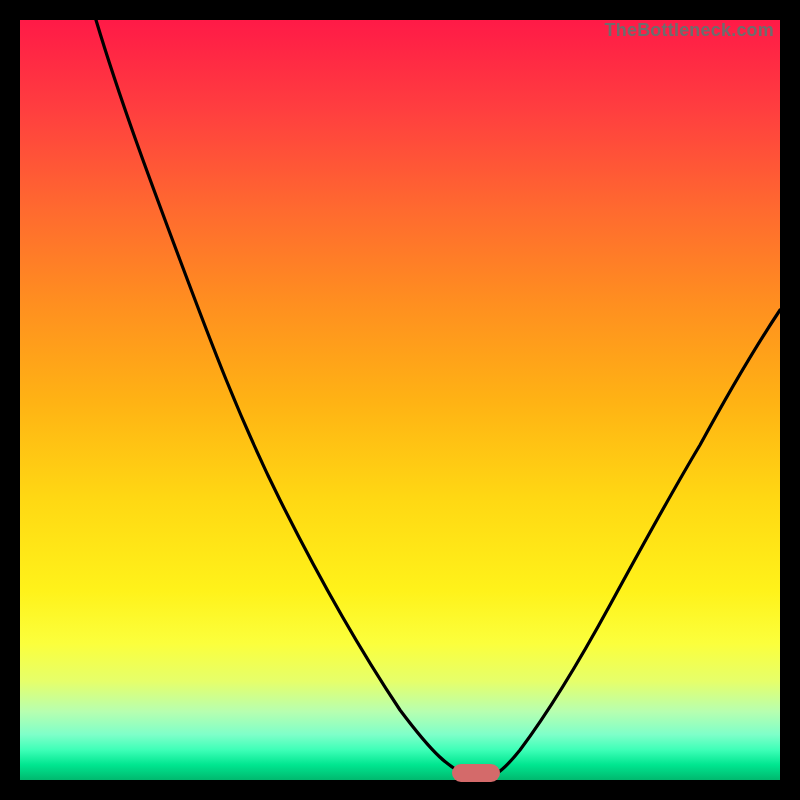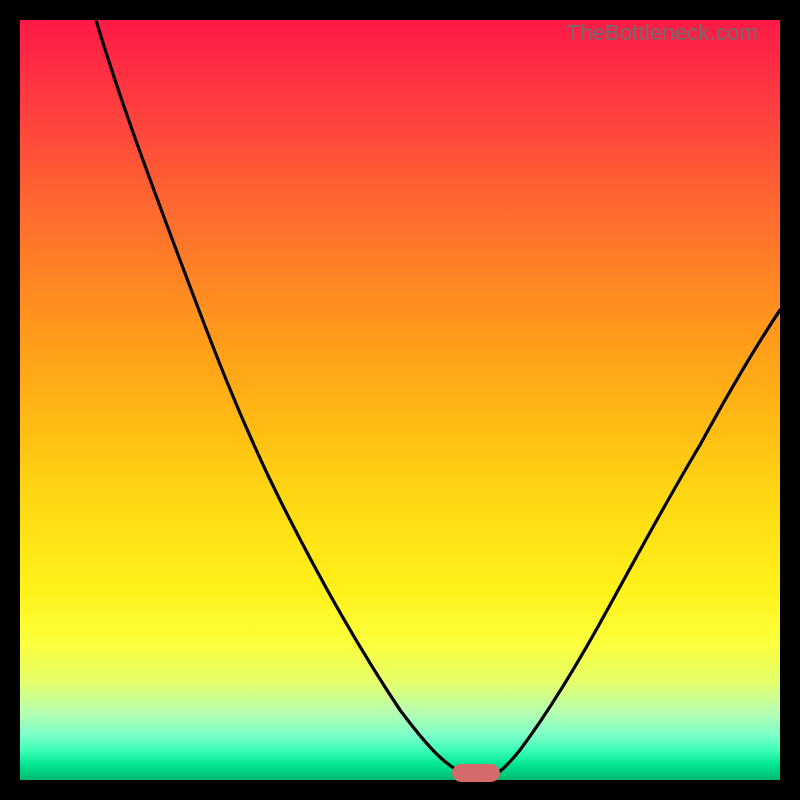--- a/index.html
+++ b/index.html
@@ -37,23 +37,23 @@
       #b7ffb0 91%,
       #7fffc9 94%,
       #3fffb8 96%,
       #00e690 98%,
       #00b86e 100%
     );
   }
   .watermark {
     position: absolute;
     top: 0px;
-    right: 22px;
-    font-size: 22px;
-    font-weight: 400;
+    right: 6px;
+    font-size: 18px;
+    font-weight: 700;
     color: #6d6d6d;
     letter-spacing: 0.2px;
     user-select: none;
   }
   svg.curve {
     position: absolute;
     left: 0;
     top: 0;
     width: 760px;
     height: 760px;

